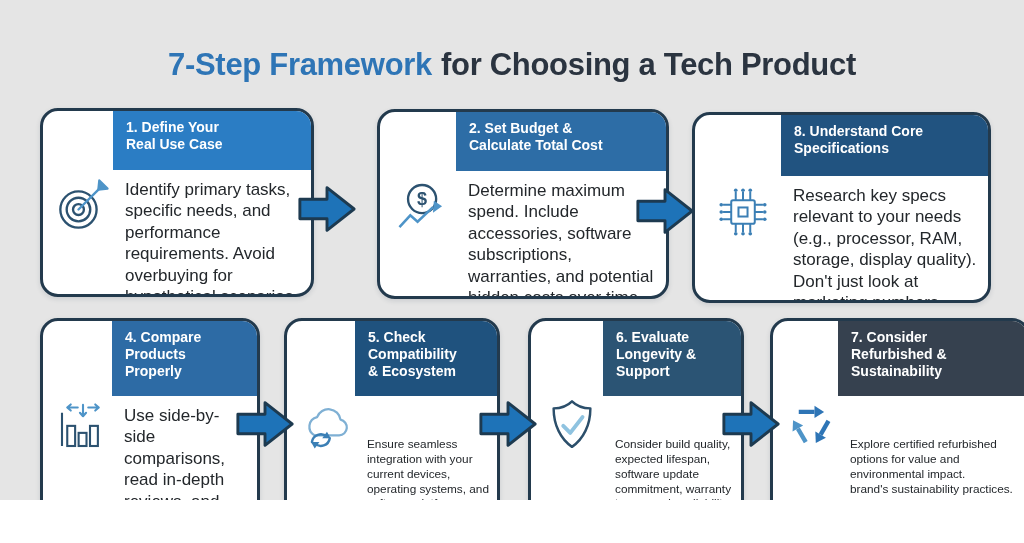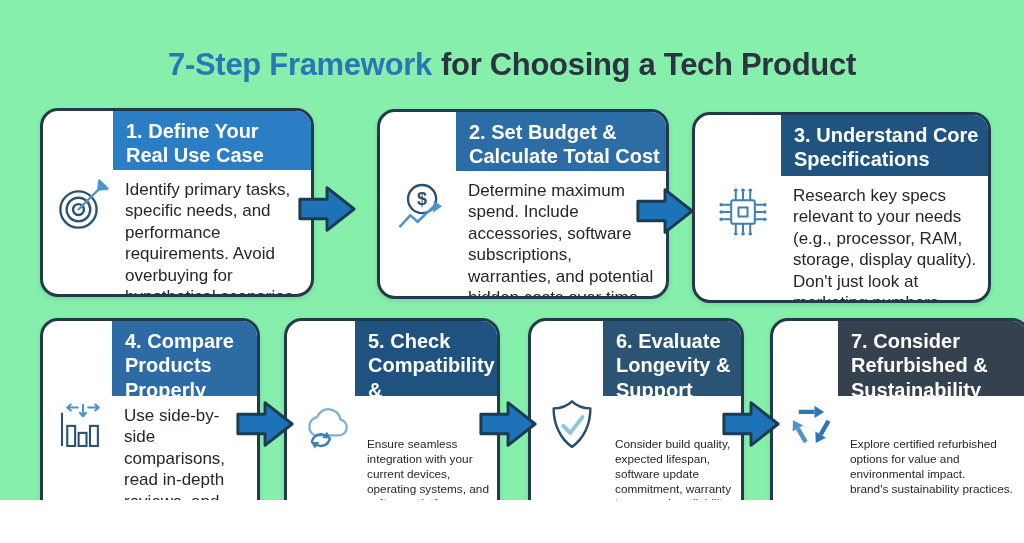--- a/index.html
+++ b/index.html
@@ -1,26 +1,26 @@
 <!DOCTYPE html>
 <html><head>
 <meta charset="utf-8">
 <style>
   html,body{margin:0;padding:0;background:#ffffff;}
-  .stage{position:relative;width:1024px;height:500px;background:#86efac;overflow:hidden;
+  .stage{position:relative;width:1024px;height:500px;background:#e5e5e5;overflow:hidden;
          font-family:"Liberation Sans",sans-serif;}
   .title{position:absolute;top:26px;left:0;width:100%;text-align:center;
          font-size:31px;font-weight:700;letter-spacing:-0.3px;color:#2b3440;}
   .title .hl{color:#2e75b6;}
   .title .rest{margin-left:9px;}
 
   .card{position:absolute;background:#ffffff;border:3.5px solid #233a4d;border-radius:18px;
         overflow:hidden;box-shadow:0 2px 5px rgba(40,60,80,.14);}
   .hdr{position:absolute;top:-1px;right:-1px;left:var(--hx);height:var(--hh);
-       background:var(--hc);color:#ffffff;font-weight:700;font-size:20px;line-height:1.22;
+       background:var(--hc);color:#ffffff;font-weight:700;font-size:14px;line-height:1.22;
        padding:9px 6px 0 13px;white-space:pre-line;box-sizing:border-box;}
   .body{position:absolute;left:calc(var(--hx) + 12px);right:7px;top:calc(var(--hh) + 8px);
         font-size:17px;line-height:1.26;color:#23272b;white-space:pre-line;}
   .icon{position:absolute;left:2px;top:var(--iy);width:calc(var(--hx) + 6px);
         display:flex;justify-content:center;align-items:center;}
 
   .c1{left:40px;top:108px;width:268px;height:183px;--hx:70px;--hh:60px;--hc:#2b7dc4;--iy:65px;}
   .c2{left:357px;top:109px;width:286px;height:184px;margin-left:20px;--hx:76px;--hh:60px;--hc:#2d6da6;--iy:68px;}
   .c3{left:692px;top:112px;width:293px;height:185px;--hx:86px;--hh:62px;--hc:#215380;--iy:68px;}
   .c4{left:40px;top:318px;width:214px;height:196px;--hx:69px;--hh:76px;--hc:#2d6ba5;--iy:76px;}
@@ -67,21 +67,21 @@
         <circle cx="31" cy="21" r="15.5" fill="none" stroke="#2c5270" stroke-width="2.6"></circle>
         <text x="31" y="28" text-anchor="middle" font-size="20" font-weight="bold" fill="#2c5270" font-family="Liberation Sans, sans-serif">$</text>
         <path d="M6 52 L18 39 L26 46 L43 30" fill="none" stroke="#4e94c8" stroke-width="2.8"></path>
         <polygon points="44,23 53,29 43,36" fill="#4e94c8"></polygon>
       </svg>
     </div>
     <div class="body">Determine maximum spend. Include accessories, software subscriptions, warranties, and potential hidden costs over time.</div>
   </div>
 
   <div class="card c3">
-    <div class="hdr">3. Understand Core
+    <div class="hdr">8. Understand Core
 Specifications</div>
     <div class="icon">
       <svg viewBox="0 0 64 64" width="58" height="58">
         <g fill="none" stroke="#3b7fb5" stroke-width="2.2">
           <rect x="19" y="19" width="26" height="26" rx="2"></rect>
           <rect x="27" y="27" width="10" height="10"></rect>
           <path d="M24 19 V10 M32 19 V10 M40 19 V10 M24 45 V54 M32 45 V54 M40 45 V54 M19 24 H10 M19 32 H10 M19 40 H10 M45 24 H54 M45 32 H54 M45 40 H54"></path>
         </g>
         <g fill="#3b7fb5">
           <circle cx="24" cy="8" r="2"></circle>

